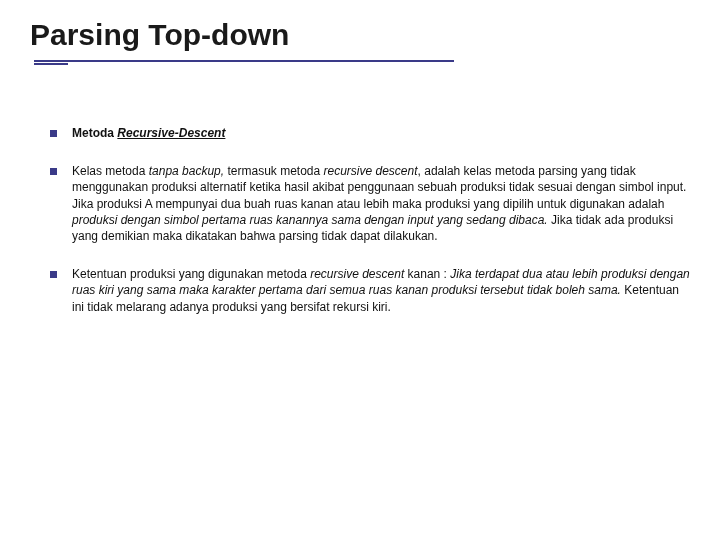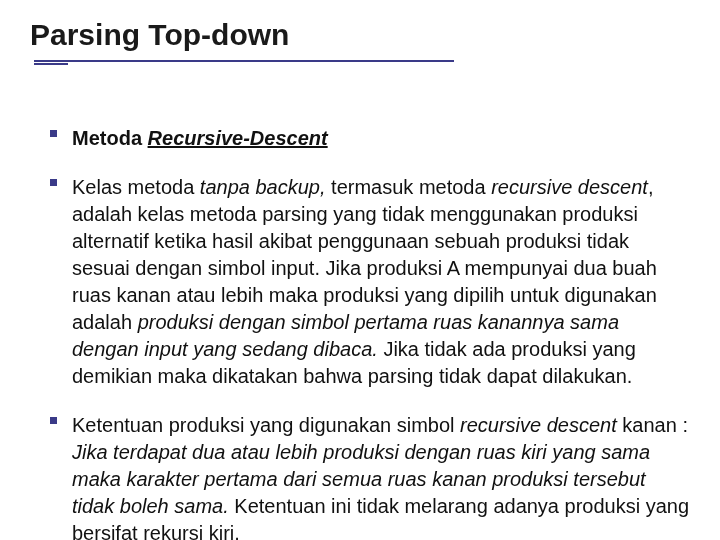--- a/index.html
+++ b/index.html
@@ -37,21 +37,21 @@
     height: 2px;
     background: #3a3a88;
   }
   .bullets {
     list-style: none;
     padding-left: 18px;
   }
   .bullets > li {
     position: relative;
     padding-left: 24px;
-    font-size: 20px;
+    font-size: 12px;
     line-height: 1.35;
     margin-bottom: 22px;
     color: #111;
   }
   .bullets > li::before {
     content: "";
     position: absolute;
     left: 2px;
     top: 5px;
     width: 7px;
@@ -76,17 +76,17 @@
 
     <li>
       <span class="bold">Metoda </span><span class="bold ital ul">Recursive-Descent</span>
     </li>
 
     <li>
       <span>Kelas metoda </span><span class="ital">tanpa backup, </span><span>termasuk metoda </span><span class="ital">recursive descent</span><span>, adalah kelas metoda parsing yang tidak menggunakan produksi alternatif ketika hasil akibat penggunaan sebuah produksi tidak sesuai dengan simbol input. Jika produksi A mempunyai dua buah ruas kanan atau lebih maka produksi yang dipilih untuk digunakan adalah </span><span class="ital">produksi dengan simbol pertama ruas kanannya sama dengan input yang sedang dibaca. </span><span>Jika tidak ada produksi yang demikian maka dikatakan bahwa parsing tidak dapat dilakukan.</span>
     </li>
 
     <li>
-      <span>Ketentuan produksi yang digunakan simbol </span><span class="ital">recursive descent </span><span>kanan : </span><span class="ital">Jika terdapat dua atau lebih produksi dengan ruas kiri yang sama maka karakter pertama dari semua ruas kanan produksi tersebut tidak boleh sama. </span><span>Ketentuan ini tidak melarang adanya produksi yang bersifat rekursi kiri.</span>
+      <span>Ketentuan produksi yang digunakan metoda </span><span class="ital">recursive descent </span><span>kanan : </span><span class="ital">Jika terdapat dua atau lebih produksi dengan ruas kiri yang sama maka karakter pertama dari semua ruas kanan produksi tersebut tidak boleh sama. </span><span>Ketentuan ini tidak melarang adanya produksi yang bersifat rekursi kiri.</span>
     </li>
 
   </ul>
 </div>
 
 </body></html>

